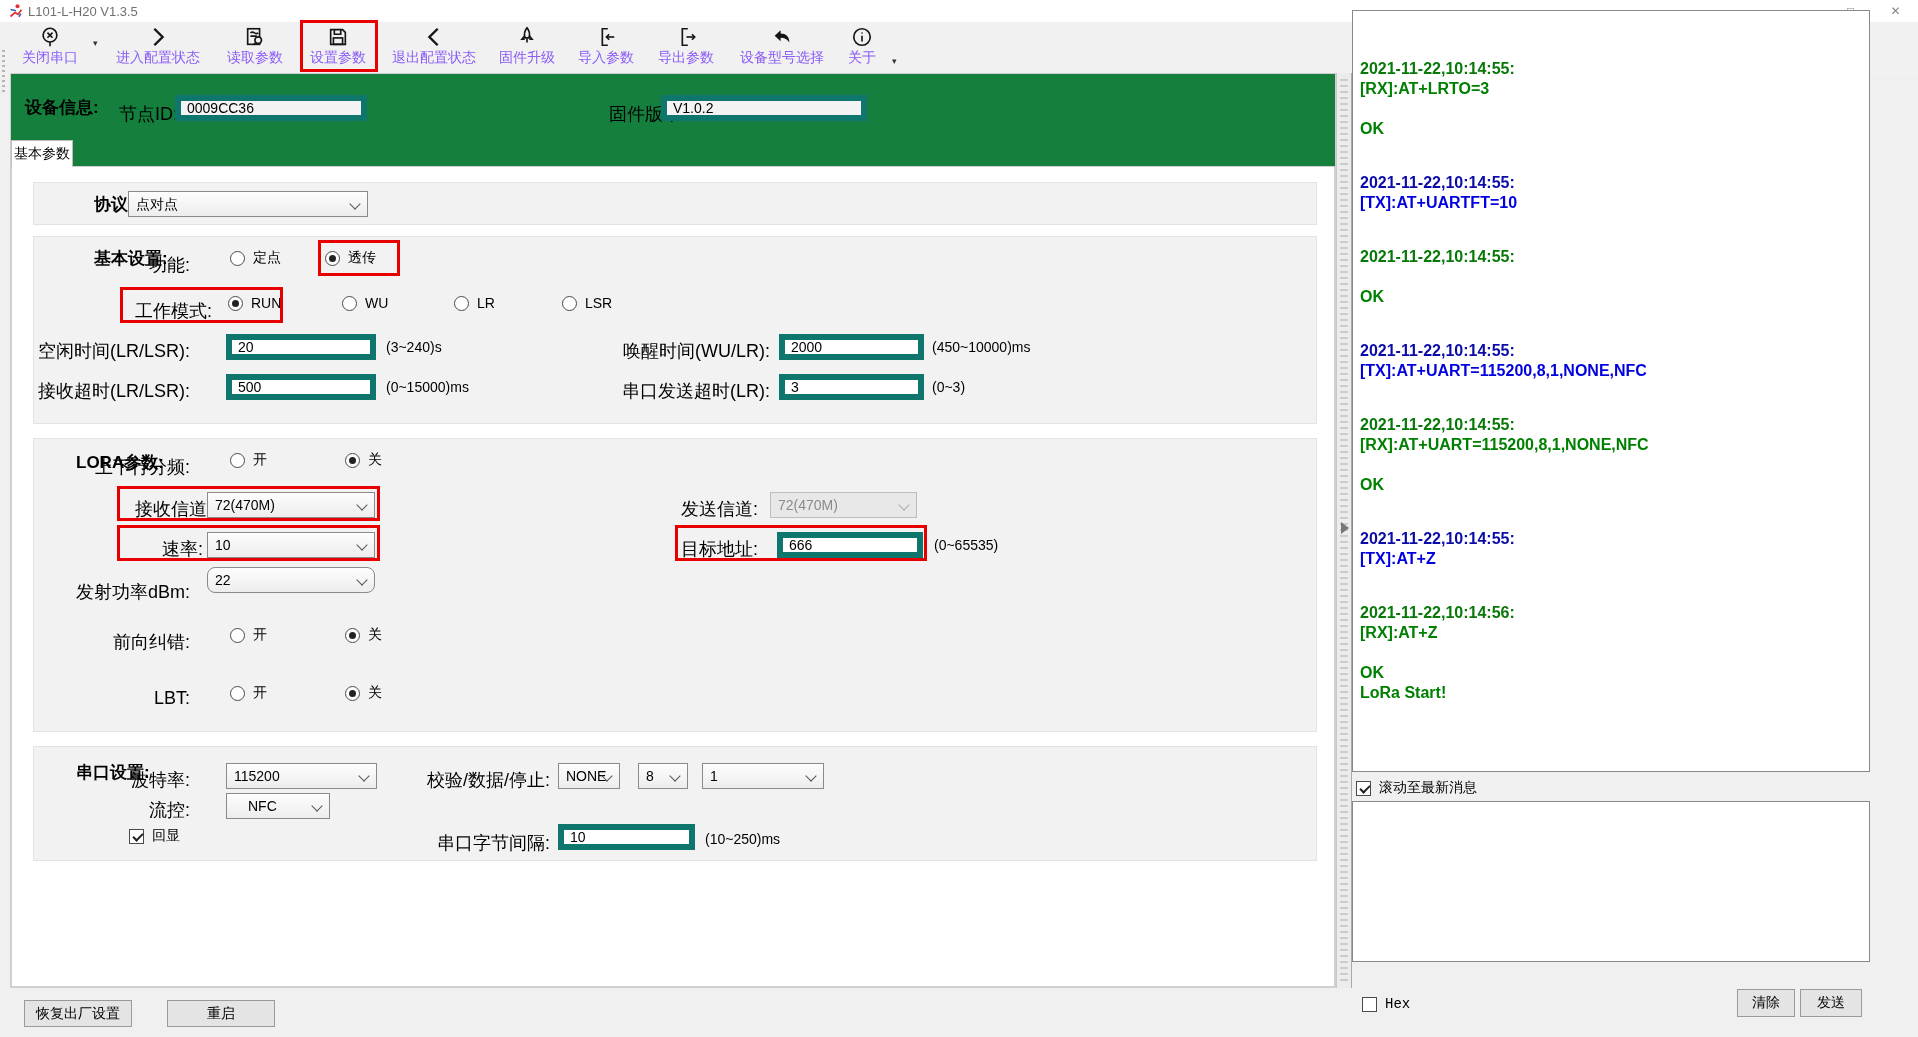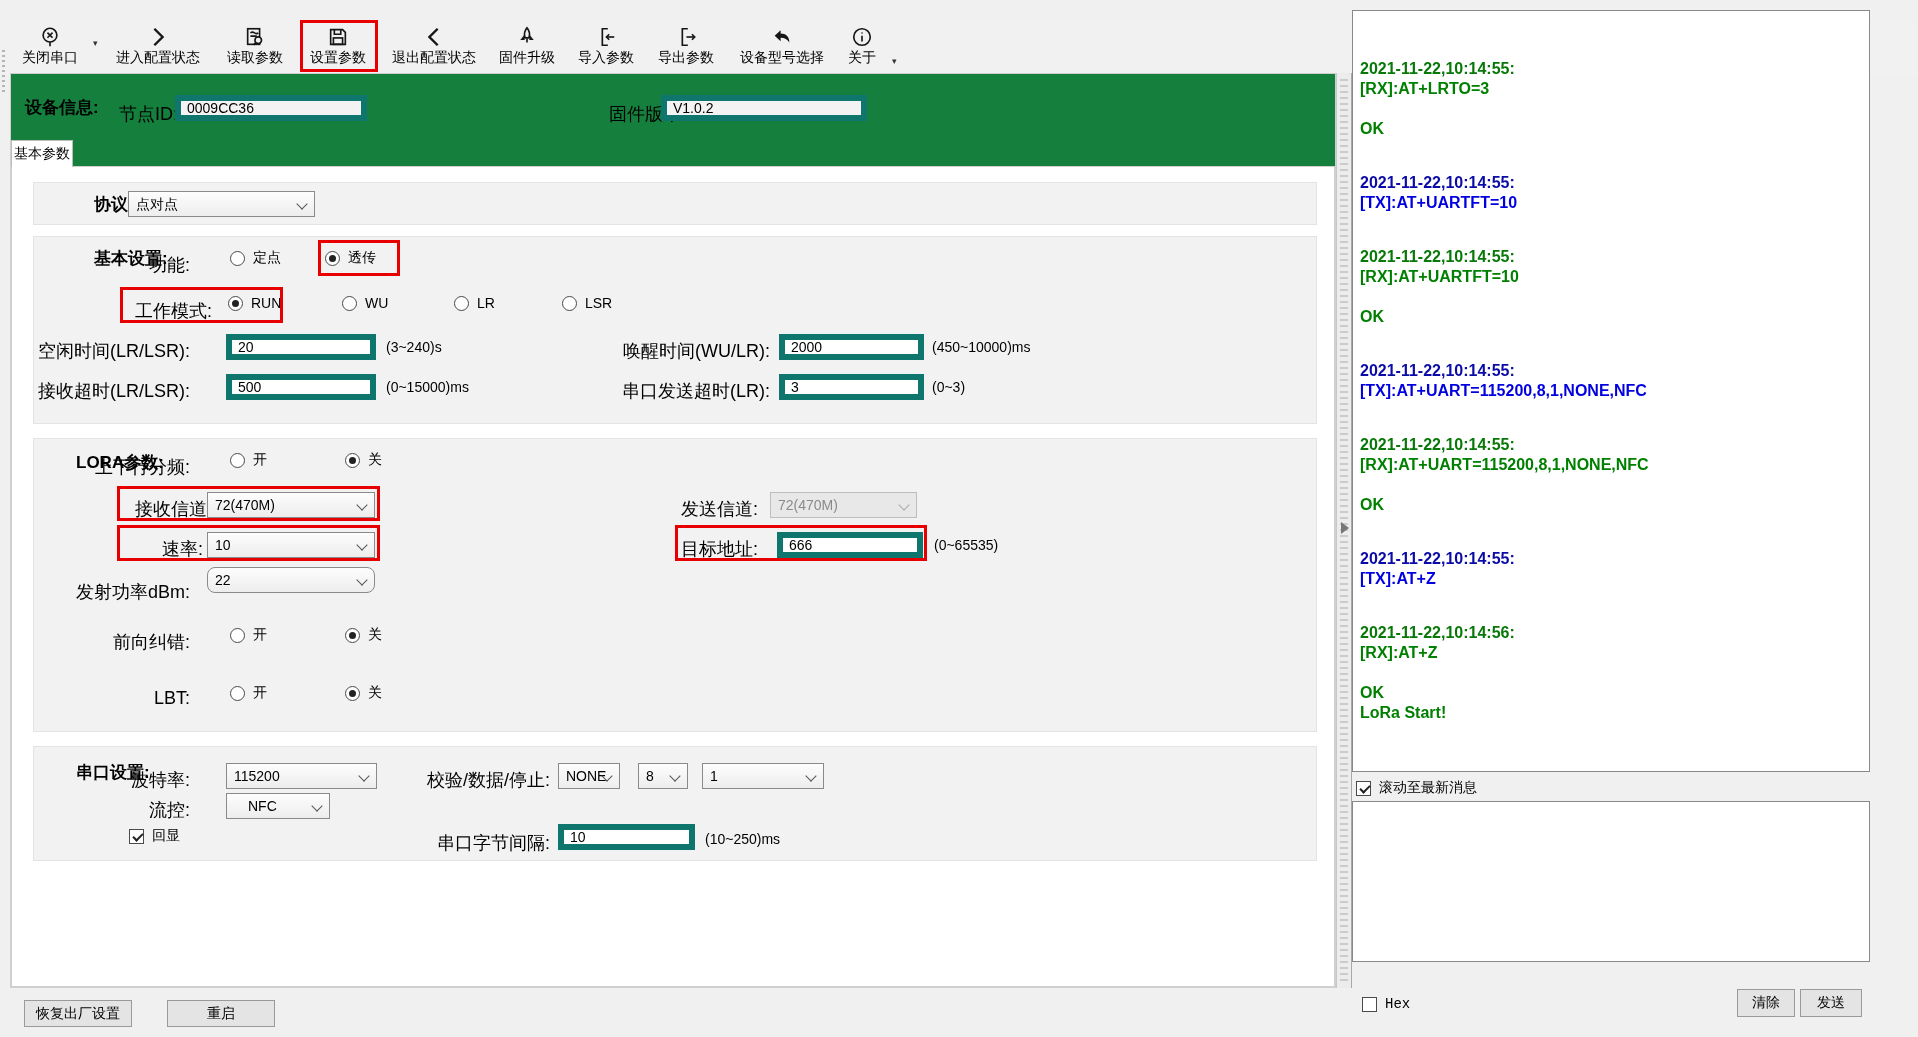--- a/index.html
+++ b/index.html
@@ -11,21 +11,21 @@
   .app-logo{position:absolute;left:7px;top:3px;width:16px;height:16px;}
   .title-text{position:absolute;left:28px;top:4px;font-size:13px;color:#707070;}
   .win-btn{position:absolute;top:0;width:45px;height:22px;display:flex;align-items:center;
            justify-content:center;font-size:12px;color:#888;}
 
   
   .toolbar{position:absolute;left:0;top:22px;width:1918px;height:54px;background:#f1f1f1;}
   .tb-grip{position:absolute;left:2px;top:28px;width:3px;height:42px;
            background:repeating-linear-gradient(to bottom,#b5b5b5 0 2px,transparent 2px 5px);}
   .tb-item{position:absolute;top:4px;display:flex;flex-direction:column;align-items:center;
-           gap:1px;font-size:14px;color:#000000;cursor:default;}
+           gap:1px;font-size:14px;color:#8b5cf6;cursor:default;}
   .tb-item svg{width:22px;height:22px;stroke:#161616;fill:none;stroke-width:1.8;}
   .tb-caret{position:absolute;font-size:9px;color:#333;}
 
   
   .main{position:absolute;left:10px;top:73px;width:1326px;height:915px;background:#15803d;
         border:1px solid #cfcfcf;box-sizing:border-box;}
   .content-box{position:absolute;left:0px;top:92px;width:1324px;height:821px;
                border:1px solid #d0d0d0;box-sizing:border-box;background:#fff;}
   .tab{position:absolute;left:0px;top:66px;width:62px;height:27px;background:#fff;
        border:1px solid #bdbdbd;border-bottom:none;box-sizing:border-box;z-index:2;
@@ -92,20 +92,32 @@
 
   
   .redbox{position:absolute;border:3px solid #e80000;box-sizing:border-box;z-index:6;
           pointer-events:none;background:transparent;}
 </style>
 </head>
 <body>
 
 <div class="stage">
 
+  <div class="titlebar">
+    <svg class="app-logo" viewBox="0 0 16 16">
+      <circle cx="10.5" cy="3.2" r="2" fill="#e03030"></circle>
+      <path d="M3.5 6.5l5.5 1.2" stroke="#2f62c4" stroke-width="1.6" fill="none"></path>
+      <path d="M3.5 13.5l4.5-4 3 1.8 3.5-4.5" stroke="#e03030" stroke-width="1.7" fill="none"></path>
+      <path d="M12 13.8l1.8-3.2" stroke="#2f62c4" stroke-width="1.6" fill="none"></path>
+    </svg>
+    <span class="title-text">L101-L-H20 V1.3.5</span>
+    <div class="win-btn" style="left:1783px;">─</div>
+    <div class="win-btn" style="left:1828px;">□</div>
+    <div class="win-btn" style="left:1873px;">✕</div>
+  </div>
 
   <div class="toolbar">
     <div class="tb-grip"></div>
 
     <div class="tb-item" style="left:12px;width:76px;">
       <svg viewBox="0 0 24 24">
           <circle cx="12" cy="10" r="7.5"></circle>
           <path d="M9.2 7.2l5.6 5.6M14.8 7.2l-5.6 5.6"></path>
           <path d="M12 17.5V22"></path>
         </svg>
@@ -197,21 +209,21 @@
     <span class="lbl" style="left:108px;top:28px;">节点ID:</span>
     <input class="tin gray" style="left: 164px; top: 21px; width: 192px;" value="0009CC36">
     <span class="lbl" style="left:598px;top:28px;">固件版本:</span>
     <input class="tin gray" style="left: 650px; top: 21px; width: 206px;" value="V1.0.2">
 
     <div class="tab">基本参数</div>
     <div class="content-box"></div>
 
     <div class="group" style="top:108px;height:43px;">
       <span class="sec-title" style="left:60px;top:10px;">协议选择:</span>
-      <div class="combo" style="left:94px;top:8px;width:187px;">
+      <div class="combo" style="left:94px;top:8px;width:240px;">
         <div class="val">点对点</div>
         <span class="chev"></span>
       </div>
     </div>
 
     <div class="group" style="top:162px;height:188px;">
       <span class="sec-title" style="left:60px;top:10px;">基本设置:</span>
       <span class="lbl ra" style="right:1126px;top:16px;">功能:</span>
       <div class="radio-item" style="left:196px;top:12px;">
         <span class="radio"></span>
@@ -367,21 +379,20 @@
       <div class="log-line">OK</div>
       <div class="log-gap"></div>
     </div>
     <div class="entry tx">
       <div class="log-line ts">2021-11-22,10:14:55:</div>
       <div class="log-line">[TX]:AT+UARTFT=10</div>
       <div class="log-gap"></div>
     </div>
     <div class="entry rx">
       <div class="log-line ts">2021-11-22,10:14:55:</div>
-      <div class="log-line">[RX]:AT+UARTFT=10</div>
       <div class="log-line"></div>
       <div class="log-line">OK</div>
       <div class="log-gap"></div>
     </div>
     <div class="entry tx">
       <div class="log-line ts">2021-11-22,10:14:55:</div>
       <div class="log-line">[TX]:AT+UART=115200,8,1,NONE,NFC</div>
       <div class="log-gap"></div>
     </div>
     <div class="entry rx">

